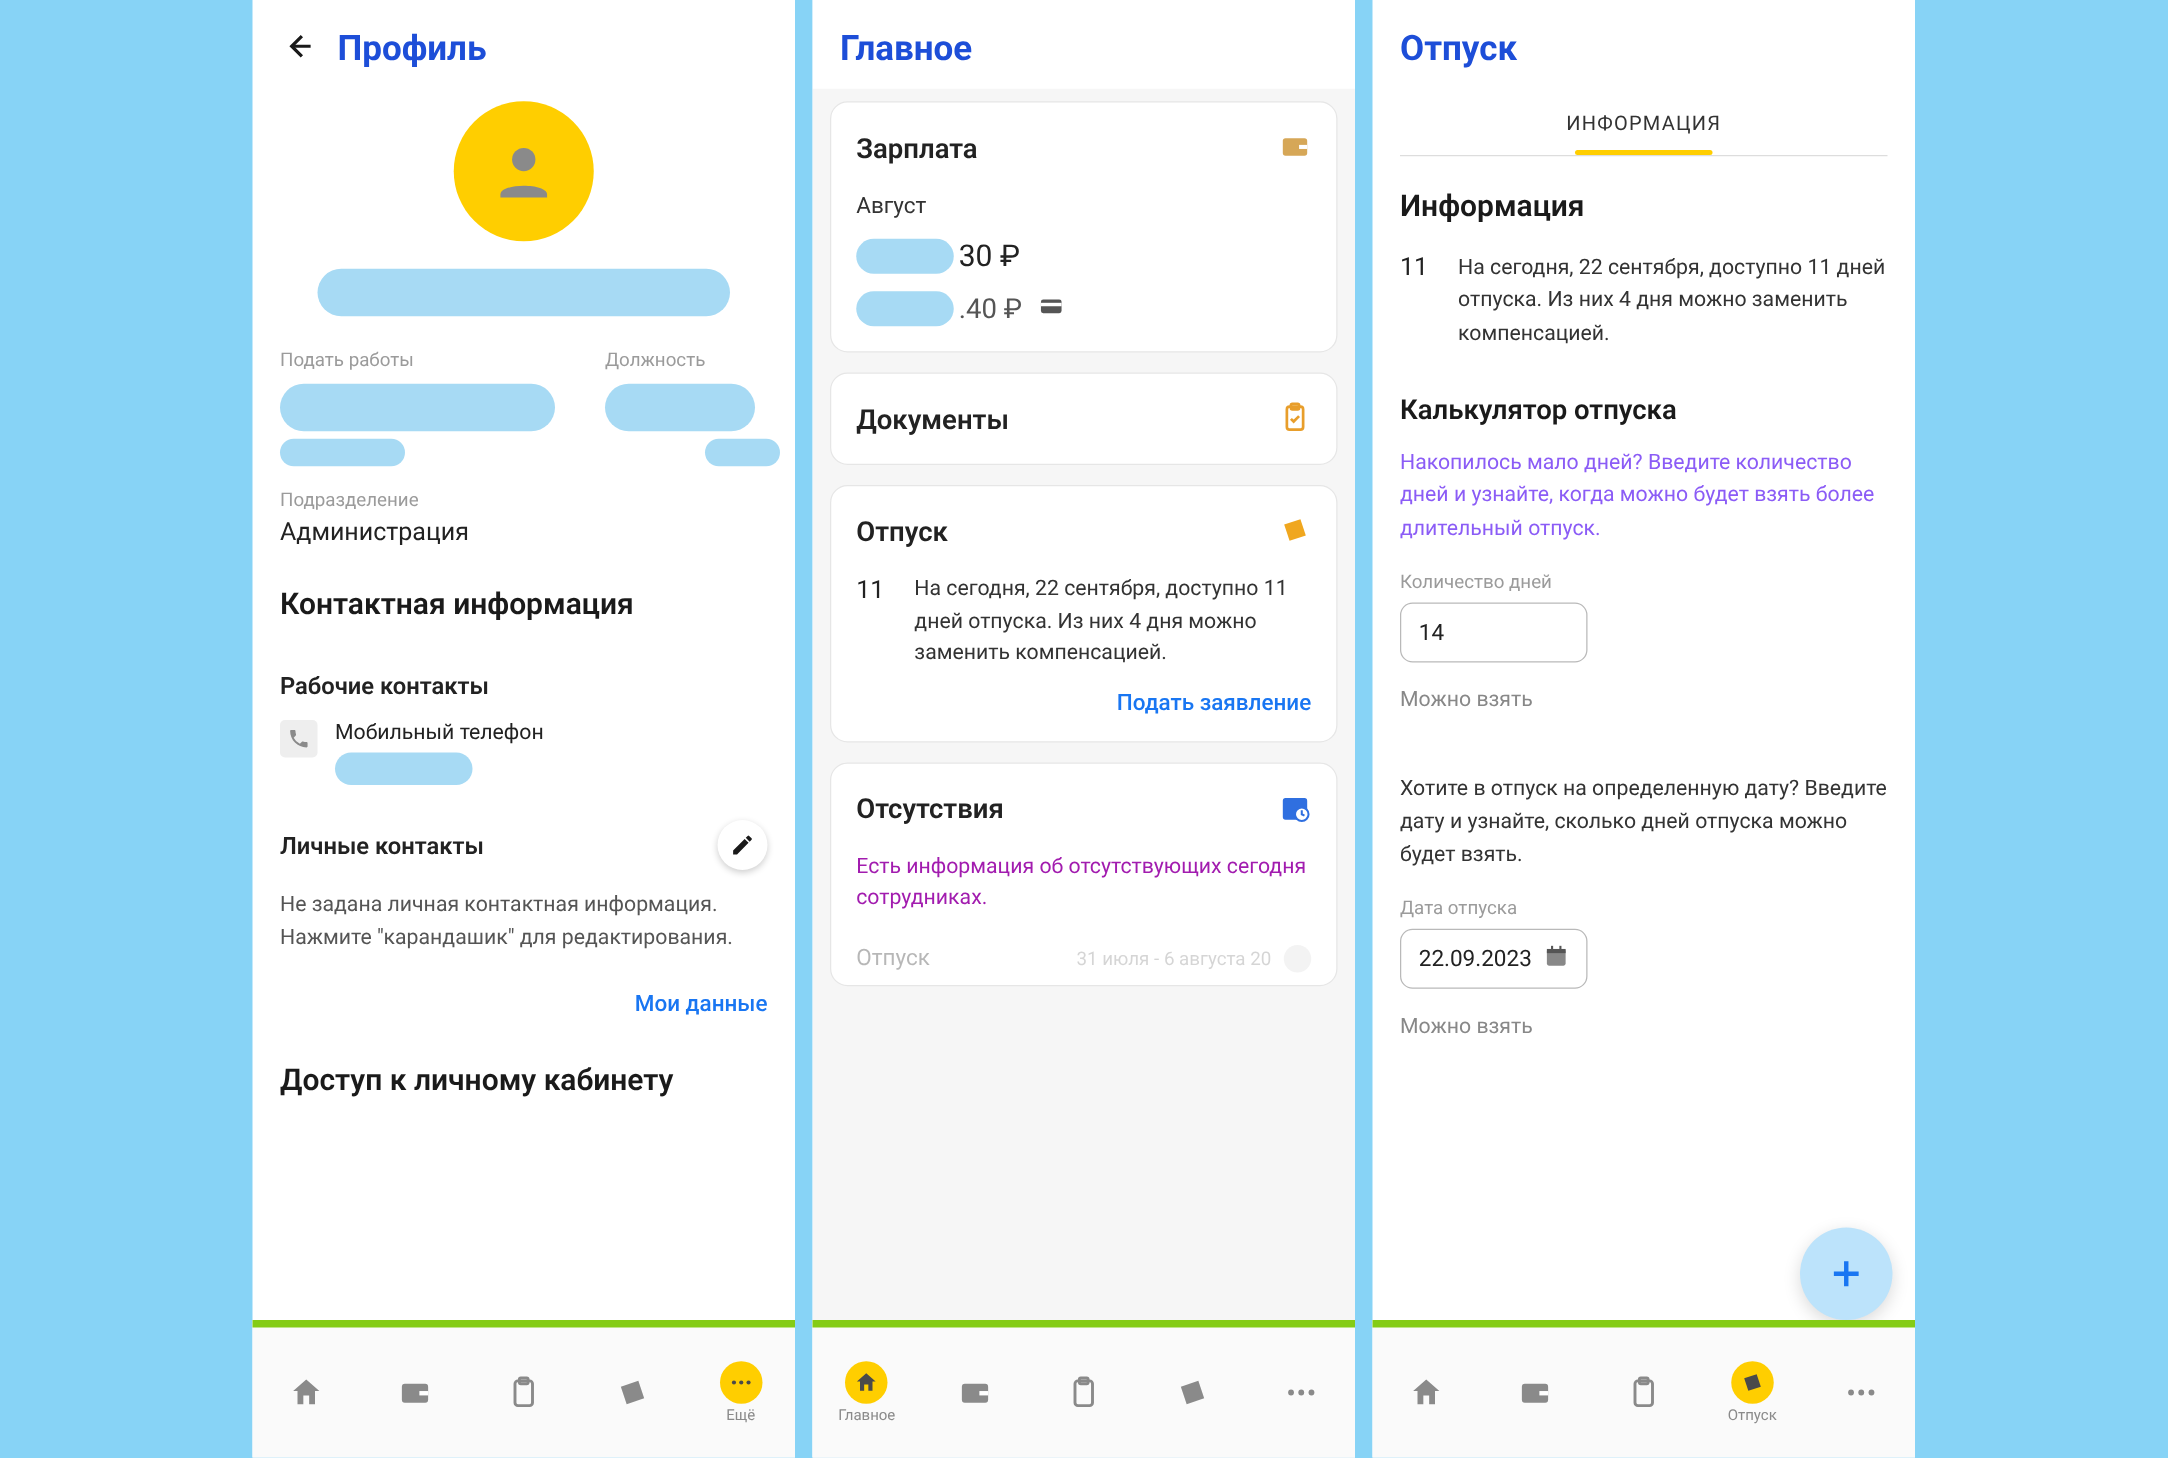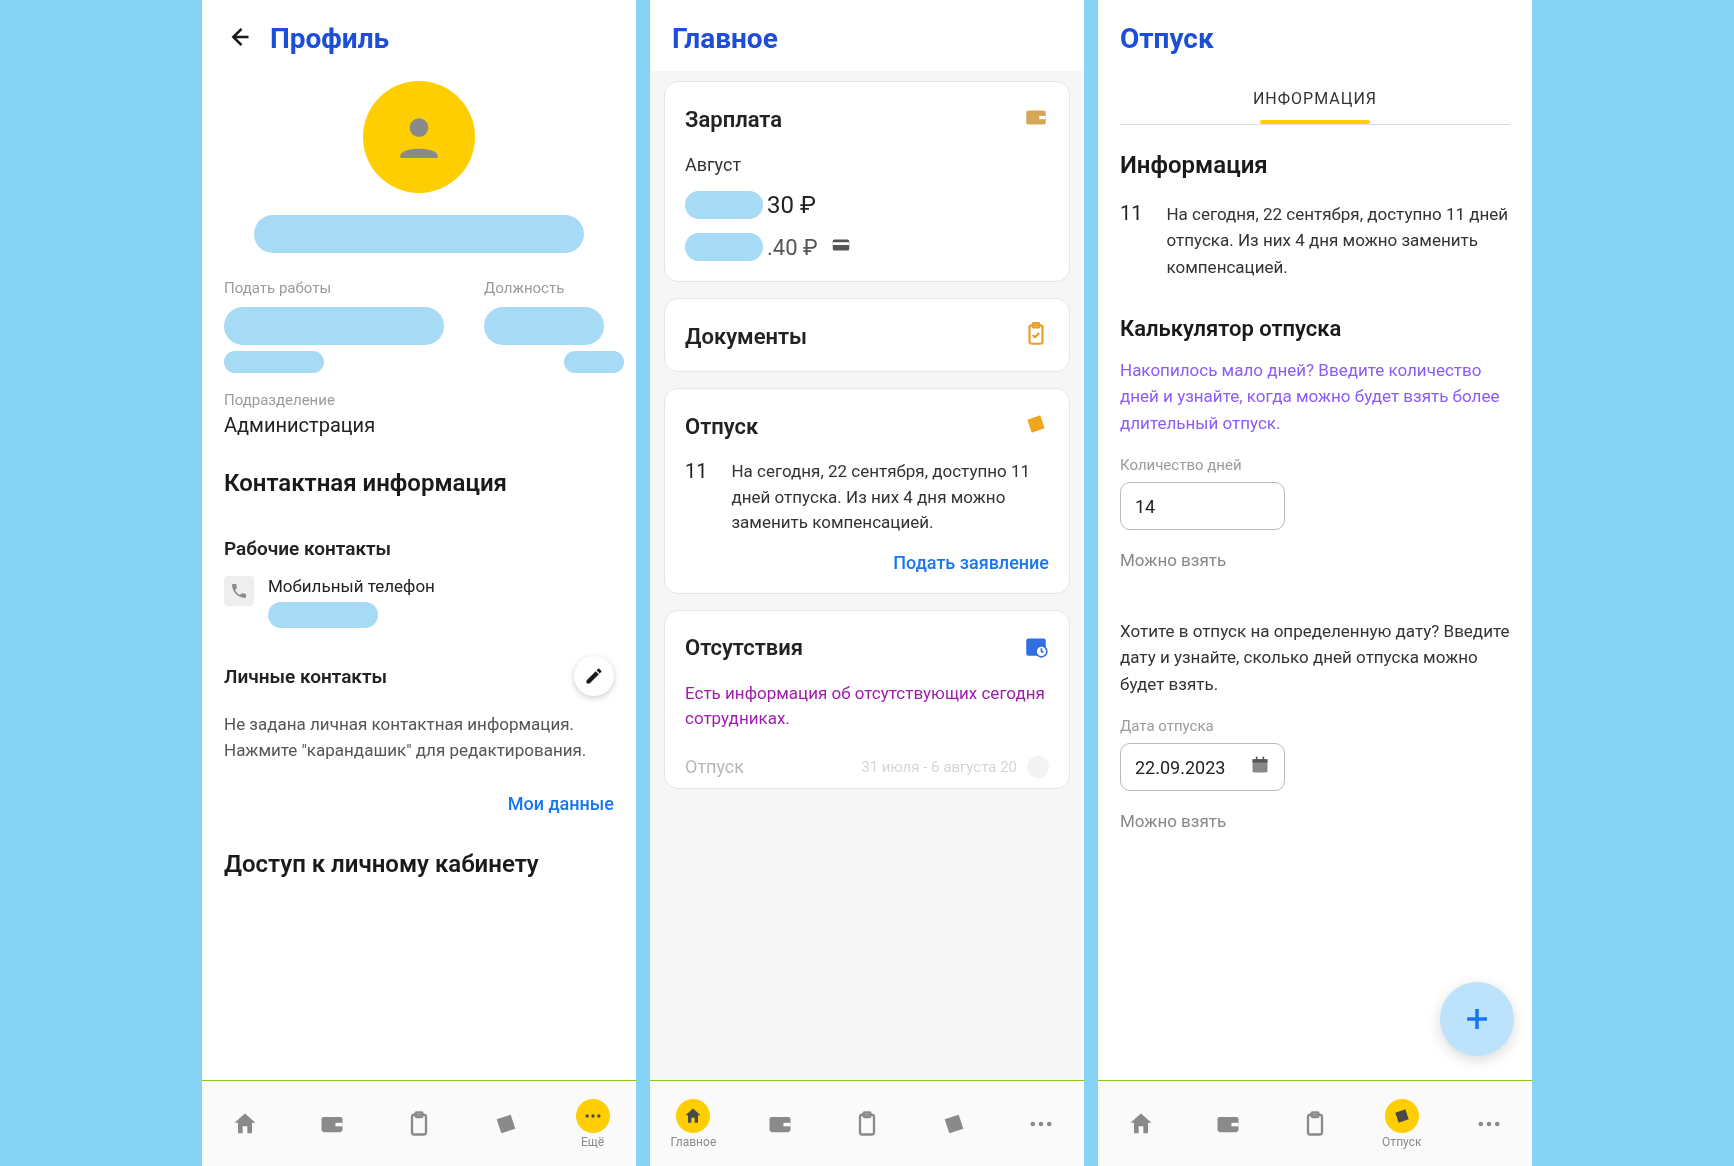--- a/index.html
+++ b/index.html
@@ -17,22 +17,22 @@
     width: 434px;
     height: 1166px;
     background: #fff;
     position: relative;
     display: flex;
     flex-direction: column;
   }
   .phone + .phone { margin-left: 14px; }
   .content { flex: 1 1 auto; overflow: hidden; padding: 0 0 0 0; }
   .bottom-nav {
-    height: 86px;
-    border-top: 1px solid #84cc16;
+    height: 110px;
+    border-top: 6px solid #84cc16;
     background: #fafafa;
     display: flex;
     align-items: center;
     justify-content: space-around;
     position: absolute; left:0; right:0; bottom:0;
   }
   .nav-item {
     display:flex; flex-direction:column; align-items:center; justify-content:center;
     color:#8a8a8a; font-size:12px; gap:2px; width:60px;
   }
@@ -51,21 +51,21 @@
   .card {
     border:1px solid #e6e6e6; border-radius:14px; background:#fff;
     padding:22px 20px 20px 20px; margin:0 14px 16px 14px;
   }
   .card-title { font-size:22px; font-weight:600; color:#222; }
   .card-header-row { display:flex; align-items:center; justify-content:space-between; }
   .link-blue { color:#1976f2; font-size:18px; font-weight:500; cursor:pointer;margin-top:44px; }
   .input-box {
     border:1px solid #b9b9b9; border-radius:10px; height:48px;
     padding:0 14px; font-size:18px; color:#222; background:#fff;
-    display:flex; align-items:center; justify-content:space-between; width:165px;
+    display:flex; align-items:center; justify-content:space-between; width:150px;
   }
   .fab {
     position:absolute; right:18px; bottom:110px;
     width:74px; height:74px; border-radius:50%;
     background:#bce3fb; display:flex; align-items:center; justify-content:center;
     box-shadow:0 4px 14px rgba(0,0,0,0.15);
   }
   .tab-underline { height:4px; background:#ffce00; width:110px; margin:0 auto; border-radius:2px; }
   .avatar-circle {
     width:112px; height:112px; border-radius:50%; background:#ffce00;

